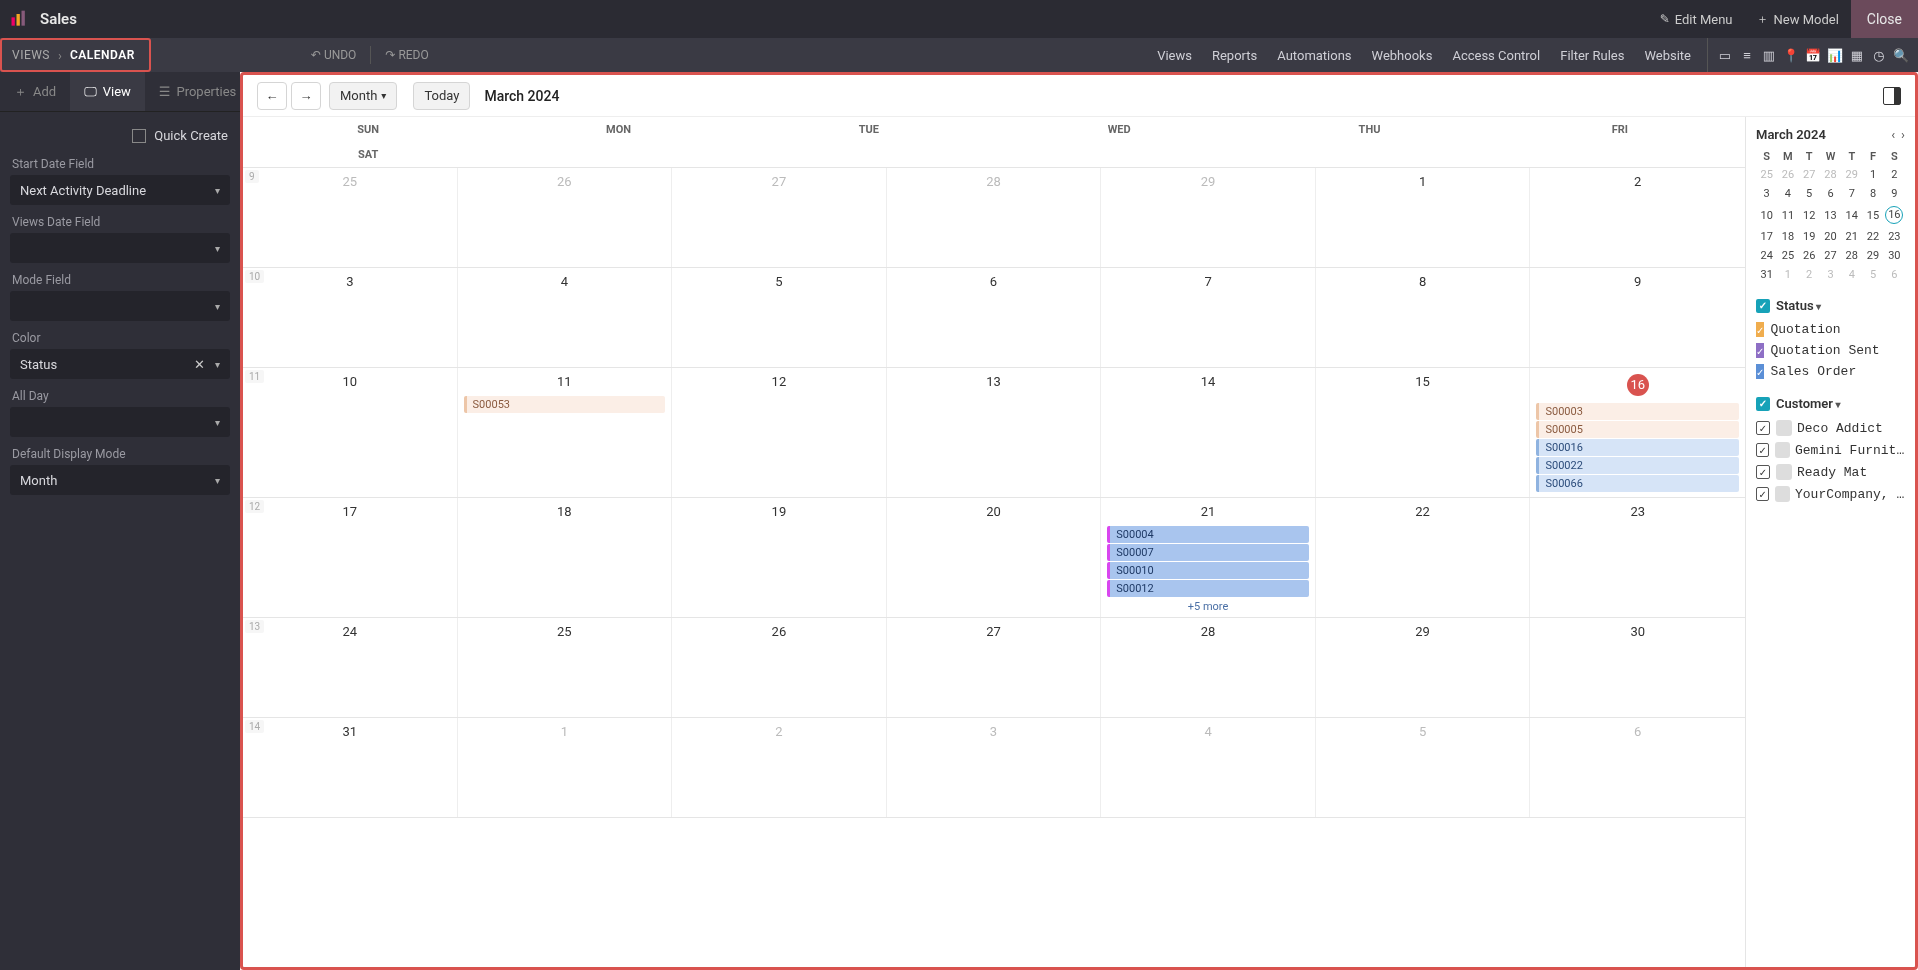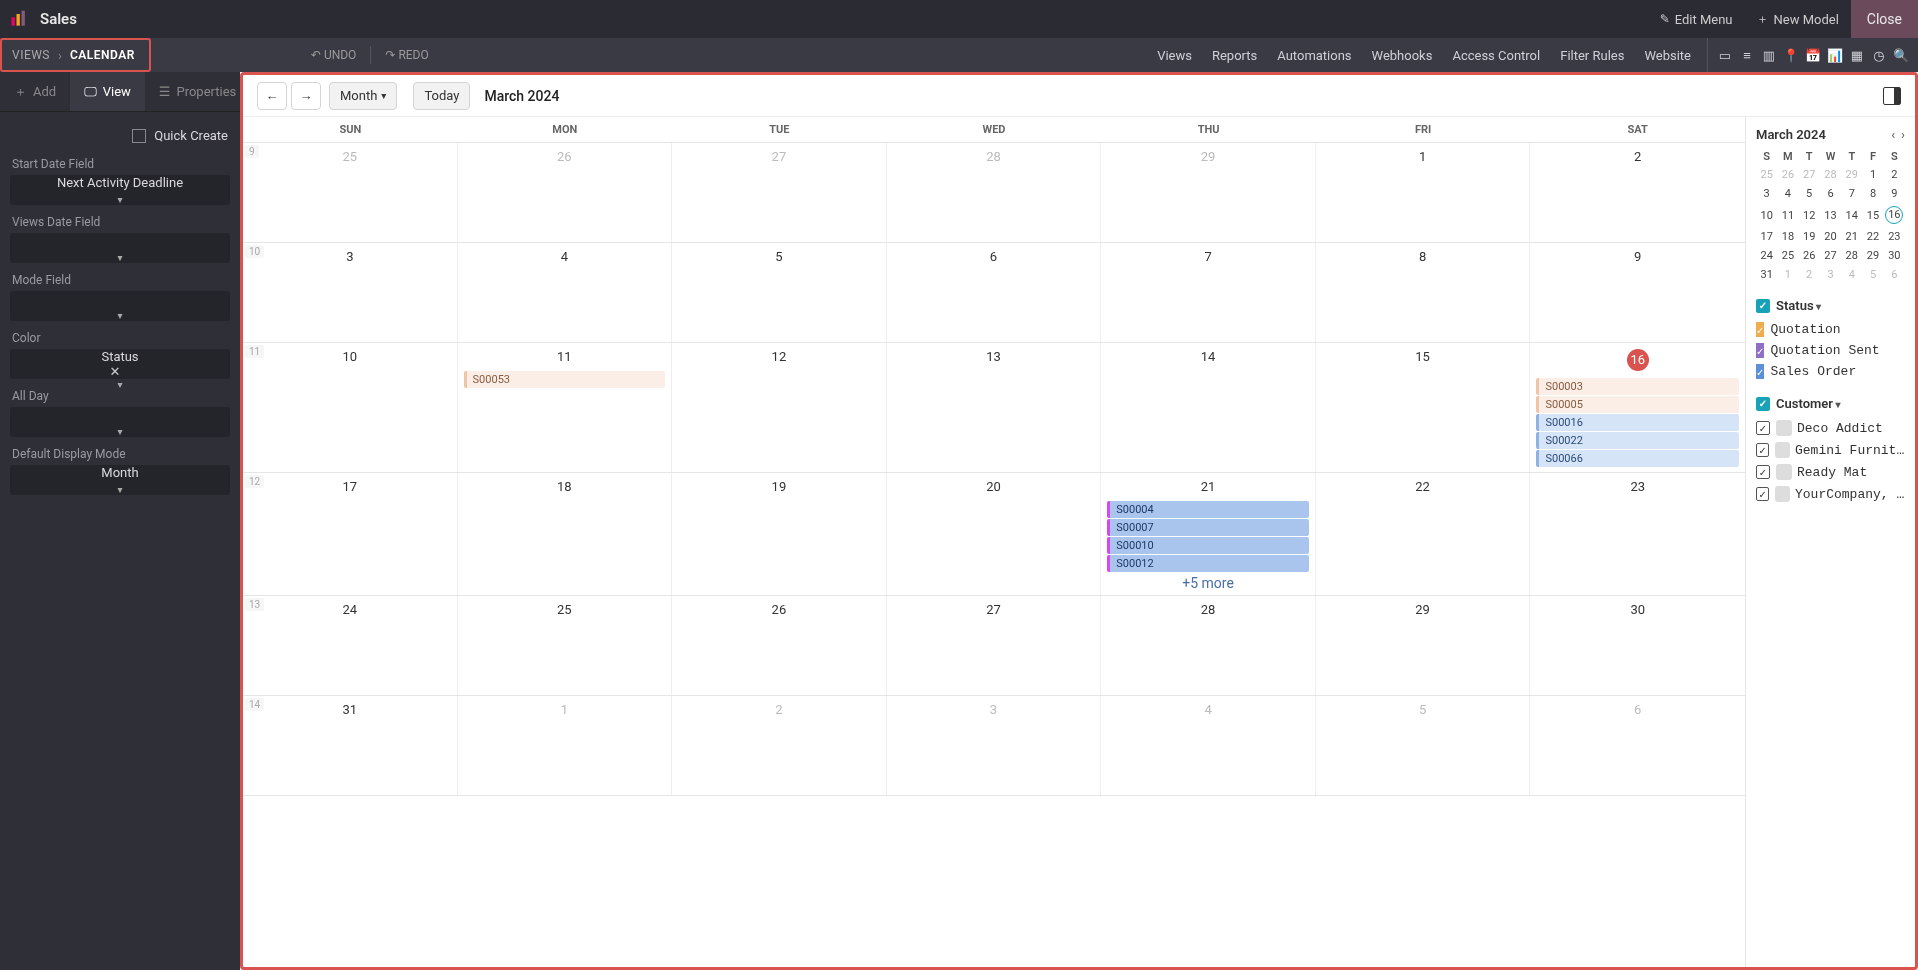--- a/index.html
+++ b/index.html
@@ -37,21 +37,21 @@
 
 .sidebar { width:240px; background:#2f2f38; color:#d8d8dd; font-size:13px; display:flex; flex-direction:column;}
 .side-tabs { display:flex; height:40px; border-bottom:1px solid #222;}
 .side-tab { flex:0 0 auto; padding:0 14px; display:flex;align-items:center; color:#888; cursor:pointer; font-size:13px;}
 .side-tab.active { background:#3a3a44; color:#fff;}
 .side-tab .ticon { margin-right:6px; font-size:13px;}
 .side-body { padding:10px 10px; overflow:auto;}
 .side-check { display:flex; align-items:center; margin:6px 2px 14px 2px; color:#d8d8dd;justify-content:flex-end;}
 .side-check .box { width:14px;height:14px;border:1px solid #888; margin-right:8px;}
 .side-label { font-size:12px; color:#9a9aa2; margin:10px 0 4px 2px;}
-.side-select { background:#24242b; border:none; color:#d8d8dd; height:30px; display:flex; align-items:center; padding:0 10px; border-radius:3px; justify-content:space-between; cursor:pointer;flex-direction:column;}
+.side-select { background:#24242b; border:none; color:#d8d8dd; height:30px; display:flex; align-items:center; padding:0 10px; border-radius:3px; justify-content:space-between; cursor:pointer;}
 .side-select .caret { font-size:10px; color:#aaa;}
 .side-select .sx { margin-right:10px; color:#ccc; font-size:13px;}
 .side-select .val {flex:1}
 
 
 .content-wrap { flex:1; position:relative; border:3px solid #d9534f; border-radius:4px; margin:0; background:#fff;}
 .content { position:absolute; inset:0; display:flex; flex-direction:column;}
 
 
 .cal-toolbar { height:42px; display:flex; align-items:center; padding:0 14px; border-bottom:1px solid #eee; font-size:14px;}
@@ -60,36 +60,36 @@
 .tb-btn.gray { background:#f2f2f2;}
 .tb-btn.icon-only { width:30px; padding:0; justify-content:center;}
 .cal-title { margin-left:14px; font-weight:500; color:#222;}
 .cal-toolbar .spacer{flex:1}
 .panel-toggle { width:18px;height:18px; border:1.5px solid #333; border-radius:2px; position:relative; cursor:pointer;}
 .panel-toggle::after{content:"";position:absolute;right:0;top:0;bottom:0;width:6px;background:#333;}
 
 
 .cal-body { flex:1; display:flex; overflow:hidden;}
 .grid-wrap { flex:1; overflow:auto; position:relative;}
-.dow-row { display:grid; grid-template-columns: repeat(7,1fr); border-bottom:1px solid #e5e5e5;}
+.dow-row { display:grid; grid-template-columns: repeat(6,1fr); border-bottom:1px solid #e5e5e5;}
 .dow { text-align:center; font-size:11px; font-weight:700; color:#666; padding:6px 0;}
 .weeks { }
 .week { display:grid; grid-template-columns: repeat(7,1fr); position:relative; min-height:100px; border-bottom:1px solid #e5e5e5;}
 .week.tall { min-height:115px;}
 .wk-num { position:absolute; left:2px; top:2px; font-size:10px; color:#aaa; background:#f6f6f6; padding:1px 4px; border-radius:2px;}
 .daycell { border-right:1px solid #eee; padding:4px 6px; position:relative;}
 .daycell:last-child{border-right:none;}
 .dnum { text-align:center; font-size:13px; color:#333; padding:2px 0 6px;}
 .dnum.other { color:#bbb;}
 .dnum .today-badge { display:inline-block; background:#d9534f; color:#fff; border-radius:50%; width:22px; height:22px; line-height:22px;}
 .event { font-size:11px; padding:2px 6px; margin:1px 0; border-radius:2px; white-space:nowrap; overflow:hidden; text-overflow:ellipsis; cursor:pointer;}
 .ev-orange-light { background:#fbeee6; color:#8a5a3f; border-left:3px solid #edc6a8;}
 .ev-blue { background:#d6e4f7; color:#2b4b7a; border-left:3px solid #8fb3e0;}
 .ev-blue-solid { background:#a9c5ee; color:#1f3a66; border-left:3px solid #d946ef;}
-.more-link { text-align:center; font-size:14px; color:#4a6fa5; padding-top:2px; cursor:pointer;}
+.more-link { text-align:center; font-size:11px; color:#4a6fa5; padding-top:2px; cursor:pointer;}
 
 
 .rpanel { width:170px; border-left:1px solid #e5e5e5; padding:10px 10px; font-size:13px; color:#333; overflow:auto;}
 .rpanel .mini-head { display:flex; align-items:center; justify-content:space-between; margin-bottom:6px;}
 .rpanel .mini-head .mh-title { font-weight:600;}
 .rpanel .mh-nav { display:flex; gap:6px; color:#555;}
 .rpanel .mh-nav span { cursor:pointer;}
 .mini-cal { width:100%; font-size:11px; border-collapse:collapse;}
 .mini-cal th { width:14.28%; color:#555; font-weight:600; padding:2px 0;}
 .mini-cal td { text-align:center; padding:3px 0; color:#444; cursor:pointer;}

